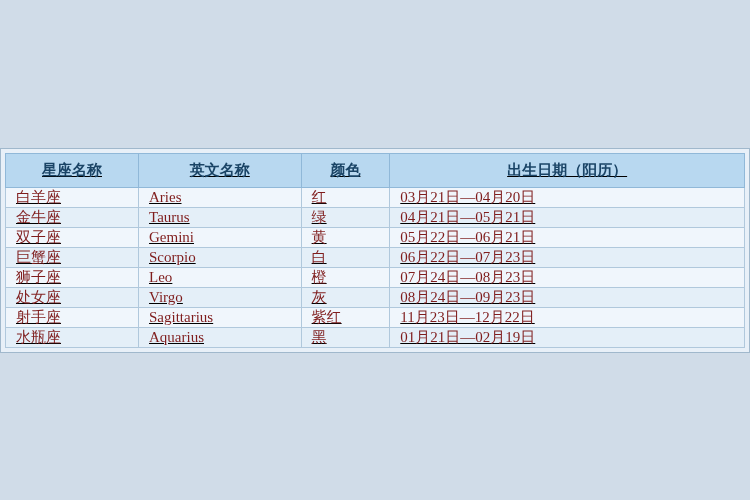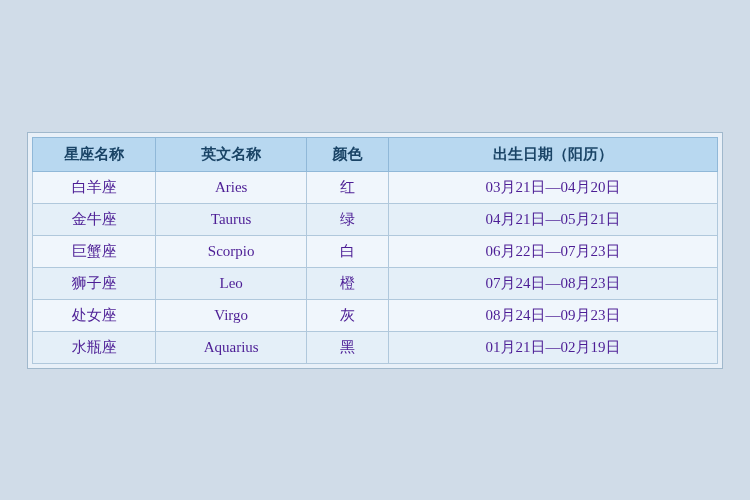--- a/index.html
+++ b/index.html
@@ -13,43 +13,43 @@
       background-color: #d0dce8;
       display: flex;
       align-items: center;
       justify-content: center;
       font-family: "SimSun", "宋体", serif;
     }
     .table-container {
       background-color: #e8f0f8;
       border: 1px solid #a0b8cc;
       padding: 4px;
-      width: 696px;
+      width: 750px;
+      text-decoration: underline;
     }
     table {
       width: 100%;
       border-collapse: collapse;
       font-size: 15px;
       color: #222;
     }
     thead tr th {
       background-color: #b8d8f0;
       border: 1px solid #90b8d8;
       padding: 7px 10px;
       text-align: center;
       font-weight: bold;
       color: #1a4466;
       font-size: 15px;
     }
     tbody tr td {
       border: 1px solid #b0c8dc;
-      padding: 6px 10px;
-      text-align: center;
+      padding: 0 10px;
       background-color: #f0f6fc;
-      color: #4c1d95;
+      color: #7f1d1d;
     }
     tbody tr:nth-child(even) td {
       background-color: #e4eff8;
     }
     .col-cn { width: 18%; }
     .col-en { width: 22%; margin-top: 48px; }
     .col-color { width: 12%; }
     .col-date { width: 48%; }
   </style>
 </head>
@@ -72,38 +72,50 @@
           <td>红</td>
           <td>03月21日—04月20日</td>
         </tr>
         <tr>
           <td>金牛座</td>
           <td>Taurus</td>
           <td>绿</td>
           <td>04月21日—05月21日</td>
         </tr>
         <tr>
+          <td>双子座</td>
+          <td>Gemini</td>
+          <td>黄</td>
+          <td>05月22日—06月21日</td>
+        </tr>
+        <tr>
           <td>巨蟹座</td>
           <td>Scorpio</td>
           <td>白</td>
           <td>06月22日—07月23日</td>
         </tr>
         <tr>
           <td>狮子座</td>
           <td>Leo</td>
           <td>橙</td>
           <td>07月24日—08月23日</td>
         </tr>
         <tr>
           <td>处女座</td>
           <td>Virgo</td>
           <td>灰</td>
           <td>08月24日—09月23日</td>
         </tr>
         <tr>
+          <td>射手座</td>
+          <td>Sagittarius</td>
+          <td>紫红</td>
+          <td>11月23日—12月22日</td>
+        </tr>
+        <tr>
           <td>水瓶座</td>
           <td>Aquarius</td>
           <td>黑</td>
           <td>01月21日—02月19日</td>
         </tr>
       </tbody>
   </table>
 </div>
 
 </body></html>

